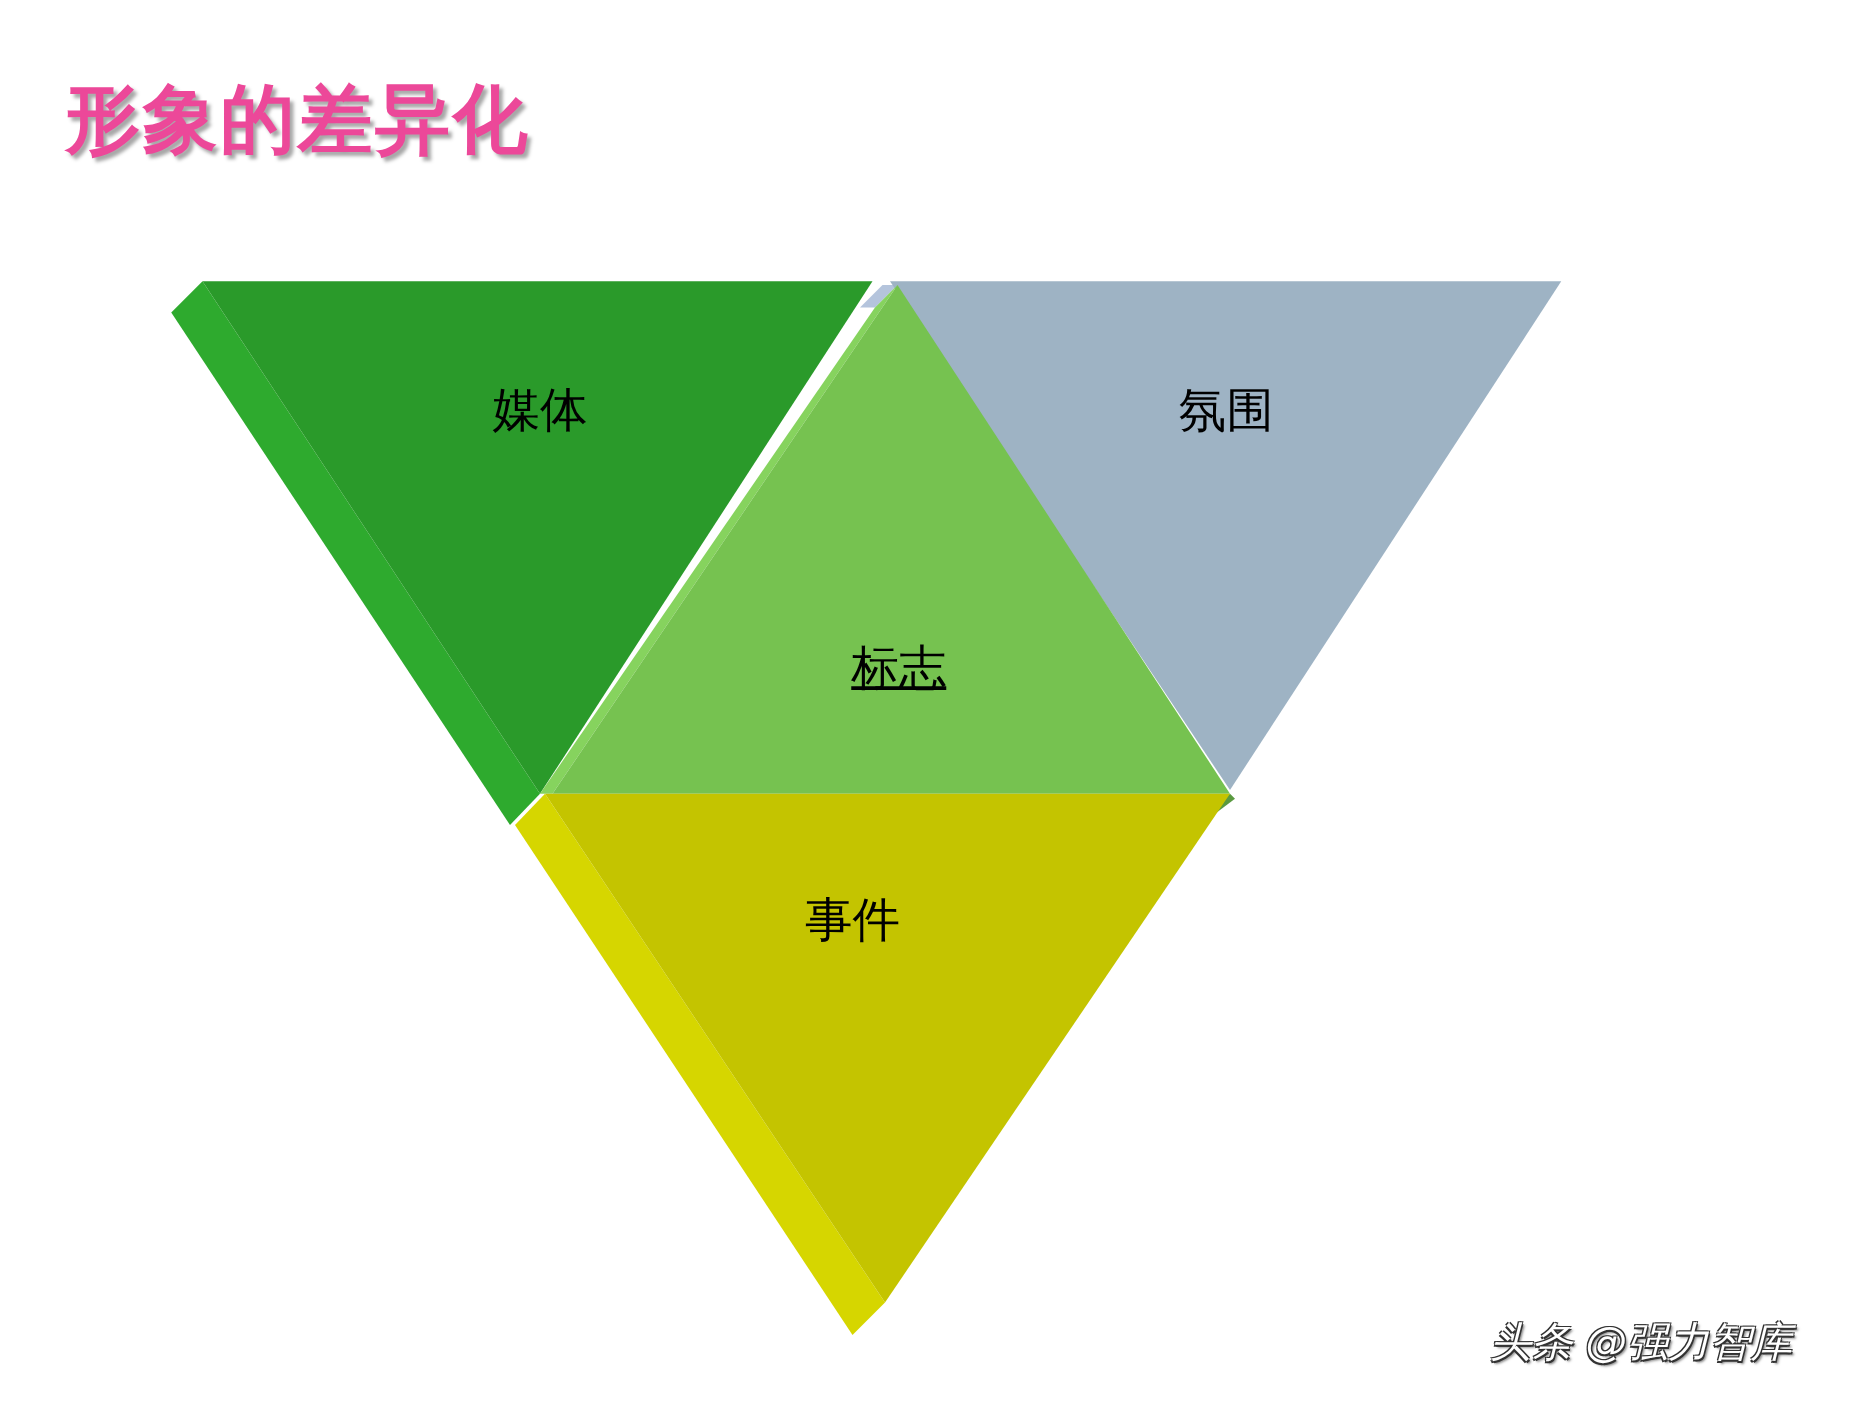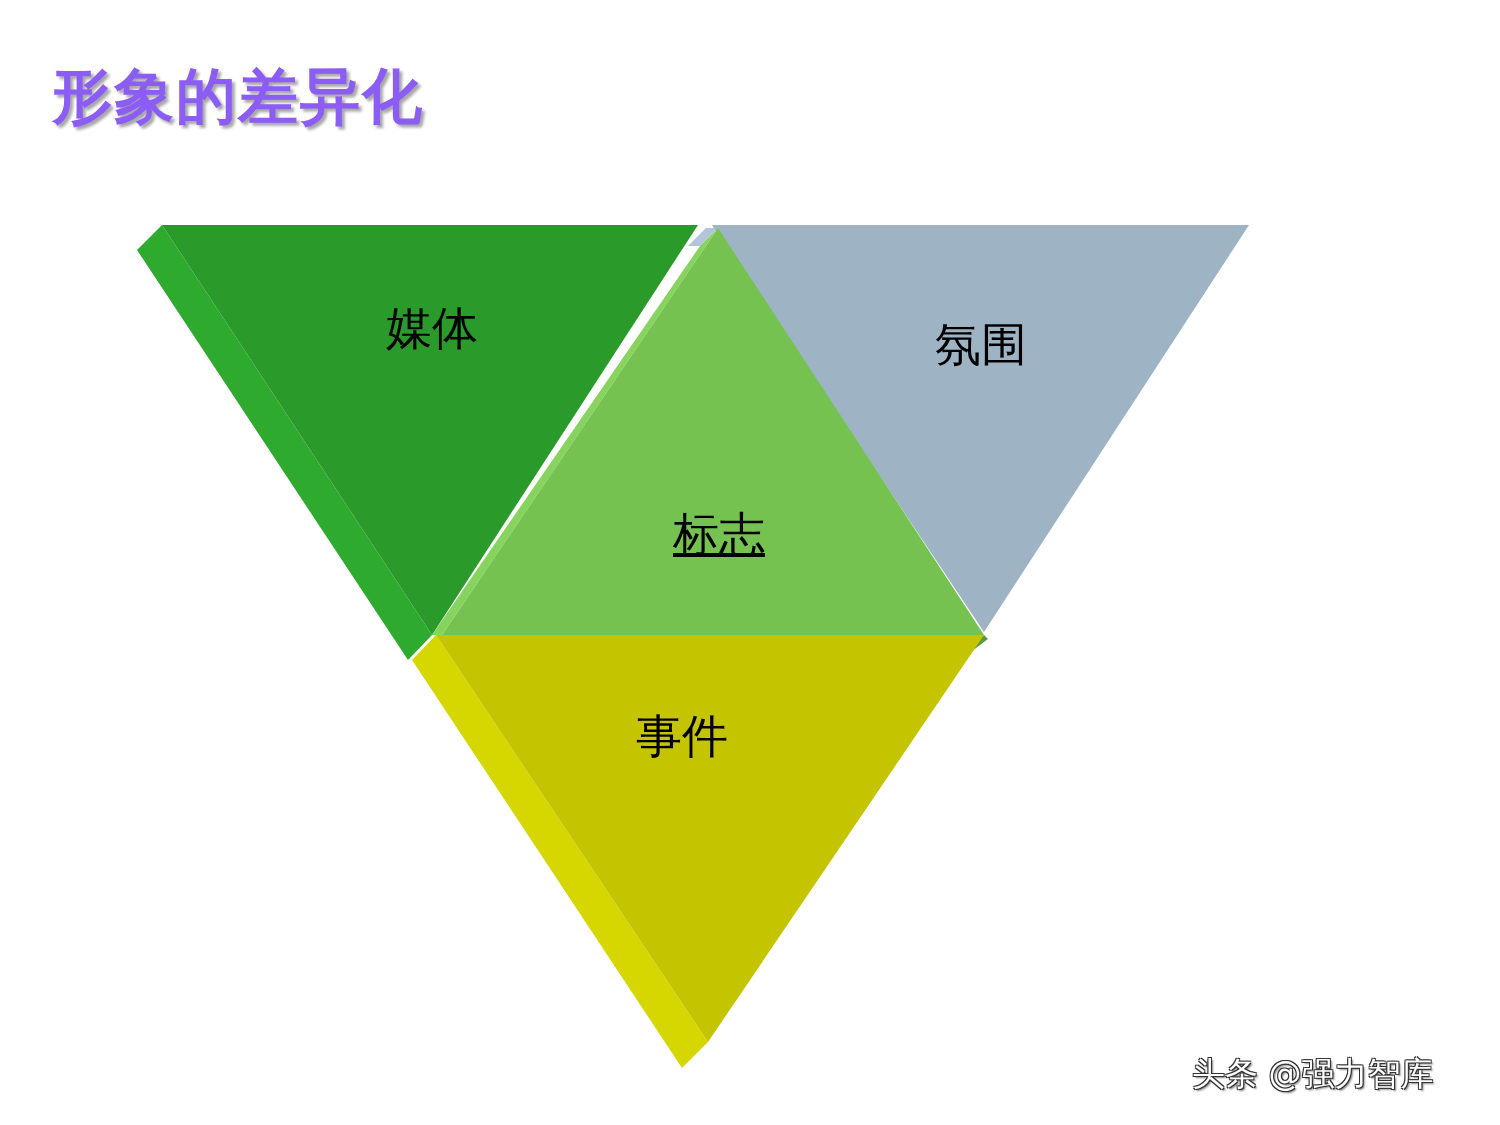--- a/index.html
+++ b/index.html
@@ -16,48 +16,49 @@
     }
     .title {
       position: absolute;
       left: 52px;
       top: 58px;
       font-family: "DejaVu Sans", "Liberation Sans", sans-serif;
       font-weight: bold;
       font-size: 60px;
       line-height: 76px;
       letter-spacing: 2px;
-      color: #8b5cf6;
+      color: #ec4899;
       text-shadow: 3px 3px 3px rgba(0,0,0,0.35);
       white-space: nowrap;
     }
     svg.diagram {
       position: absolute;
       left: 0;
       top: 0;
     }
     .label {
       position: absolute;
       font-family: "DejaVu Serif", "Liberation Serif", serif;
-      font-size: 46px;
+      font-size: 38px;
       line-height: 56px;
       color: #000000;
       white-space: nowrap;
       transform: translateX(-50%);
     }
     .watermark {
       position: absolute;
       left: 1192px;
       top: 1052px;
       font-family: "DejaVu Sans", "Liberation Sans", sans-serif;
       font-size: 33px;
       line-height: 44px;
       color: #ffffff;
       text-shadow: -1px -1px 0 #333, 1px 1px 0 #333, 1px -1px 0 #333, -1px 1px 0 #333, 2px 2px 2px rgba(0,0,0,0.5);
       white-space: nowrap;
+      font-style: italic;
     }
   </style>
 </head>
 <body>
 
 <div class="title">形象的差异化</div>
 
 <svg class="diagram" width="1500" height="1125" viewBox="0 0 1500 1125" xmlns="http://www.w3.org/2000/svg">
 
   <g>
@@ -76,17 +77,17 @@
     <polygon points="984,635 988,639 960,660 956,656" fill="#5a9a40"></polygon>
   </g>
 
   <g>
     <polygon points="412,660 436,635 708,1042 682,1068" fill="#d6d600"></polygon>
     <polygon points="436,635 984,635 708,1042" fill="#c4c400"></polygon>
   </g>
 </svg>
 
 <div class="label" style="left:432px; top:300px;">媒体</div>
-<div class="label" style="left:981px; top:300px;margin-top:16px;">氛围</div>
+<div class="label" style="left:981px; top:300px;">氛围</div>
 <div class="label" style="left:719px; top:506px;text-decoration:underline;">标志</div>
 <div class="label" style="left:682px; top:708px;">事件</div>
 
 <div class="watermark">头条 @强力智库</div>
 
 </body></html>

